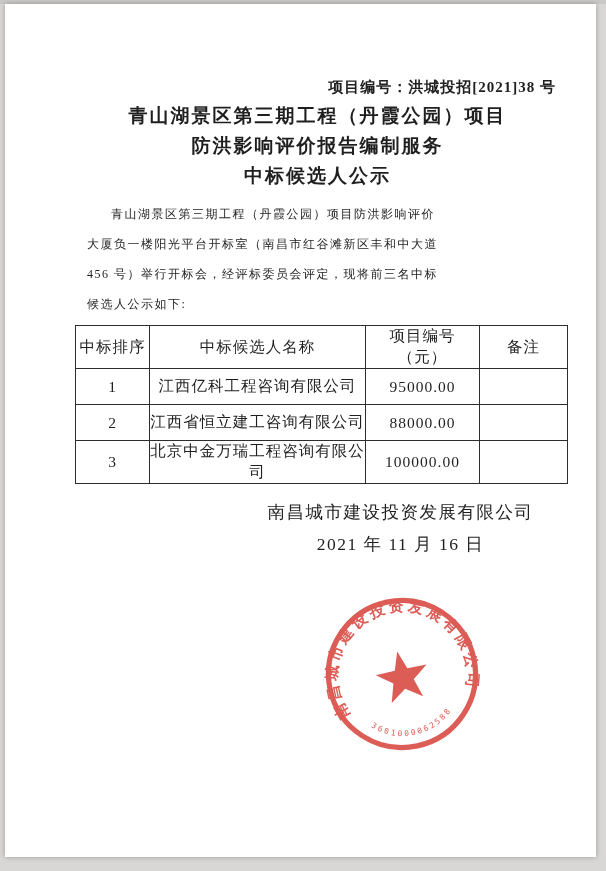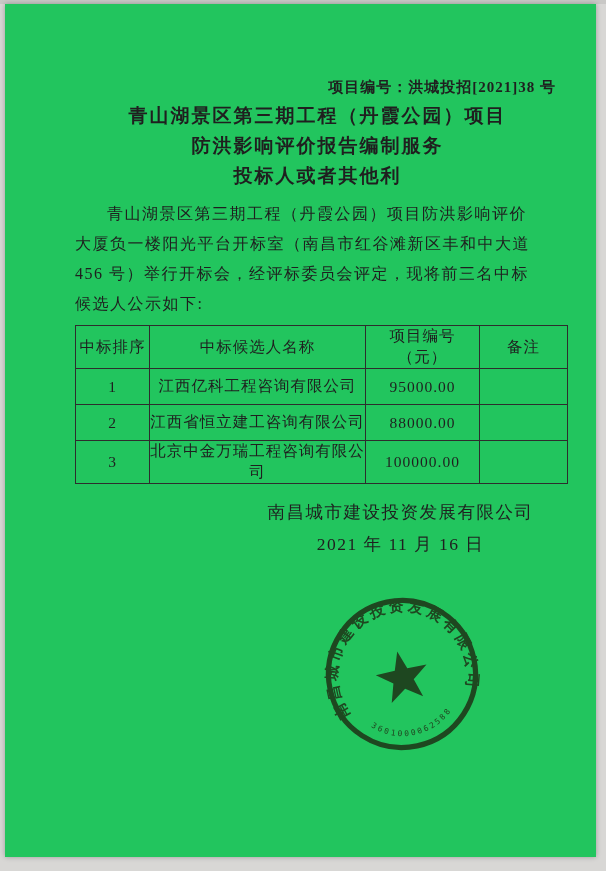--- a/index.html
+++ b/index.html
@@ -7,21 +7,21 @@
   body {
     background:#d8d7d5;
     font-family:"Liberation Serif","DejaVu Serif",serif;
     color:#1f1f1f;
     position:relative;
     overflow:hidden;
   }
   .page {
     position:absolute; left:5px; top:4px;
     width:591px; height:853px;
-    background:#22c55e;
+    background:#ffffff;
     box-shadow:0 0 5px rgba(0,0,0,.28);
     padding:58px 28px 8px 62px;
   }
   .doc-number {
     text-align:right;
     font-weight:bold;
     font-size:15px;
     letter-spacing:1px;
     margin:14px 12px 0 0;
     line-height:22px;
@@ -29,22 +29,22 @@
   .titles { margin-top:3px; }
   .title-line {
     text-align:center;
     font-weight:bold;
     font-size:19px;
     line-height:30px;
     letter-spacing:2px;
   }
   .para { margin-top:8px; }
   .para-line, .closing-line {
-    margin-left:8px;
-    font-size:16px;
+    margin-left:20px;
+    font-size:12px;
     line-height:30px;
     letter-spacing:1.5px;
     white-space:nowrap;
   }
   .indent { text-indent:2em; }
   table.bid-table {
     border-collapse:collapse;
     table-layout:fixed;
     margin:6px 0 0 8px;
     width:492px;
@@ -96,21 +96,21 @@
 
 <div class="scan-edge-top"></div>
 
 <div class="page">
 
   <div class="doc-number">项目编号：洪城投招[2021]38 号</div>
 
   <div class="titles">
     <div class="title-line">青山湖景区第三期工程（丹霞公园）项目</div>
     <div class="title-line">防洪影响评价报告编制服务</div>
-    <div class="title-line">投标人或者其他利</div>
+    <div class="title-line">中标候选人公示</div>
   </div>
 
   <div class="para">
     <div class="para-line indent">青山湖景区第三期工程（丹霞公园）项目防洪影响评价</div>
     <div class="para-line">大厦负一楼阳光平台开标室（南昌市红谷滩新区丰和中大道</div>
     <div class="para-line">456 号）举行开标会，经评标委员会评定，现将前三名中标</div>
     <div class="para-line">候选人公示如下:</div>
   </div>
 
   <table class="bid-table">

